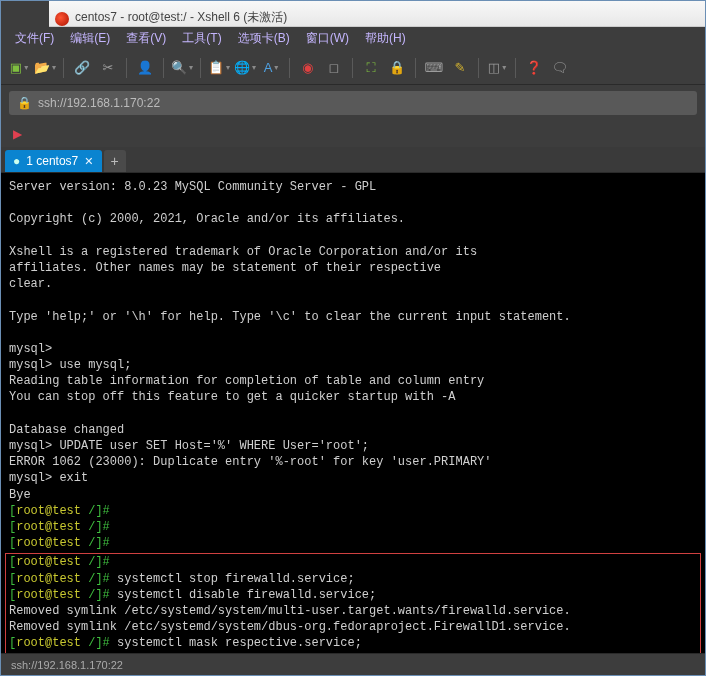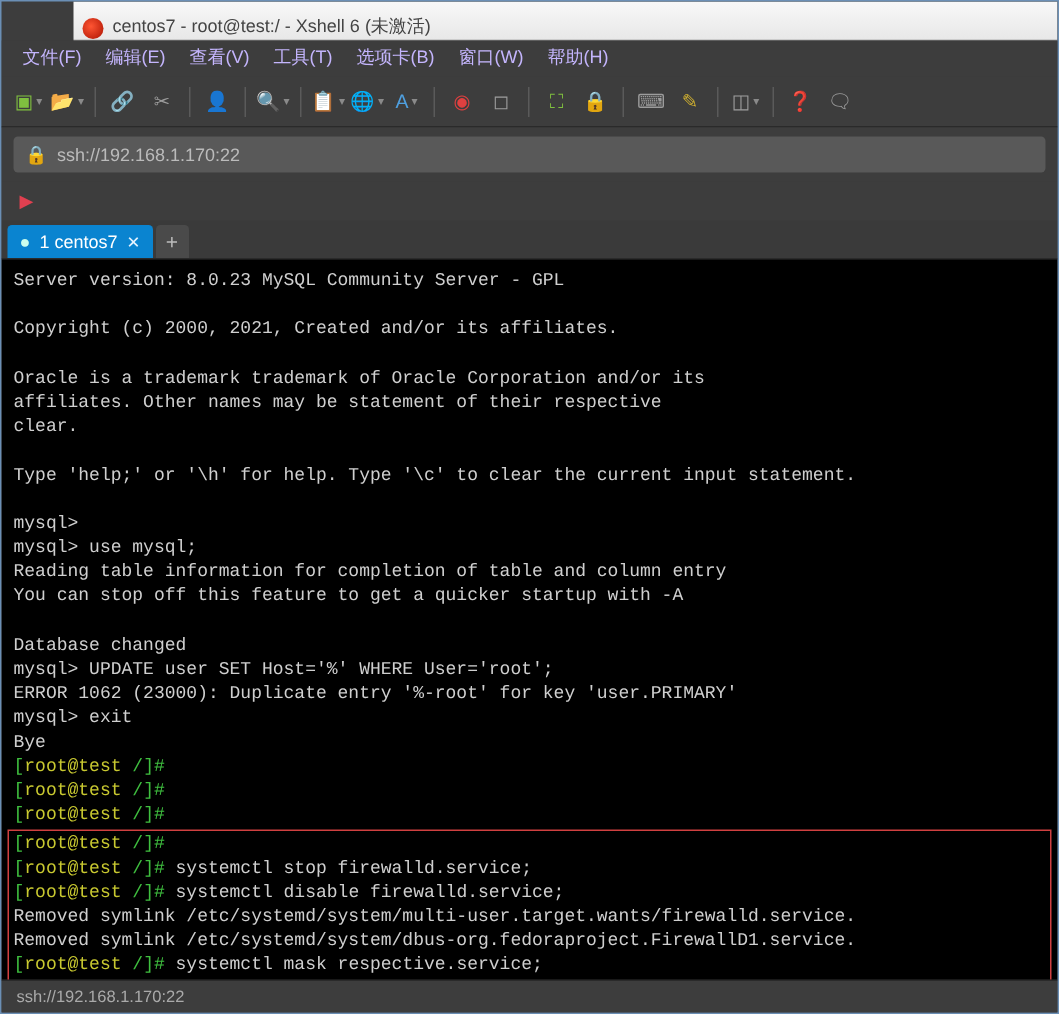--- a/index.html
+++ b/index.html
@@ -269,23 +269,23 @@
     <span>1 centos7</span>
     <span class="close">✕</span>
   </div>
   <div class="tab-add">
     <span>+</span>
   </div>
 </div>
 
 <div class="terminal"><span>Server version: 8.0.23 MySQL Community Server - GPL</span>
 <span></span>
-<span>Copyright (c) 2000, 2021, Created and/or its affiliates.</span>
-<span></span>
-<span>Oracle is a trademark trademark of Oracle Corporation and/or its</span>
+<span>Copyright (c) 2000, 2021, Oracle and/or its affiliates.</span>
+<span></span>
+<span>Xshell is a registered trademark of Oracle Corporation and/or its</span>
 <span>affiliates. Other names may be statement of their respective</span>
 <span>clear.</span>
 <span></span>
 <span>Type 'help;' or '\h' for help. Type '\c' to clear the current input statement.</span>
 <span></span>
 <span>mysql&gt;</span>
 <span>mysql&gt; use mysql;</span>
 <span>Reading table information for completion of table and column entry</span>
 <span>You can stop off this feature to get a quicker startup with -A</span>
 <span></span>

